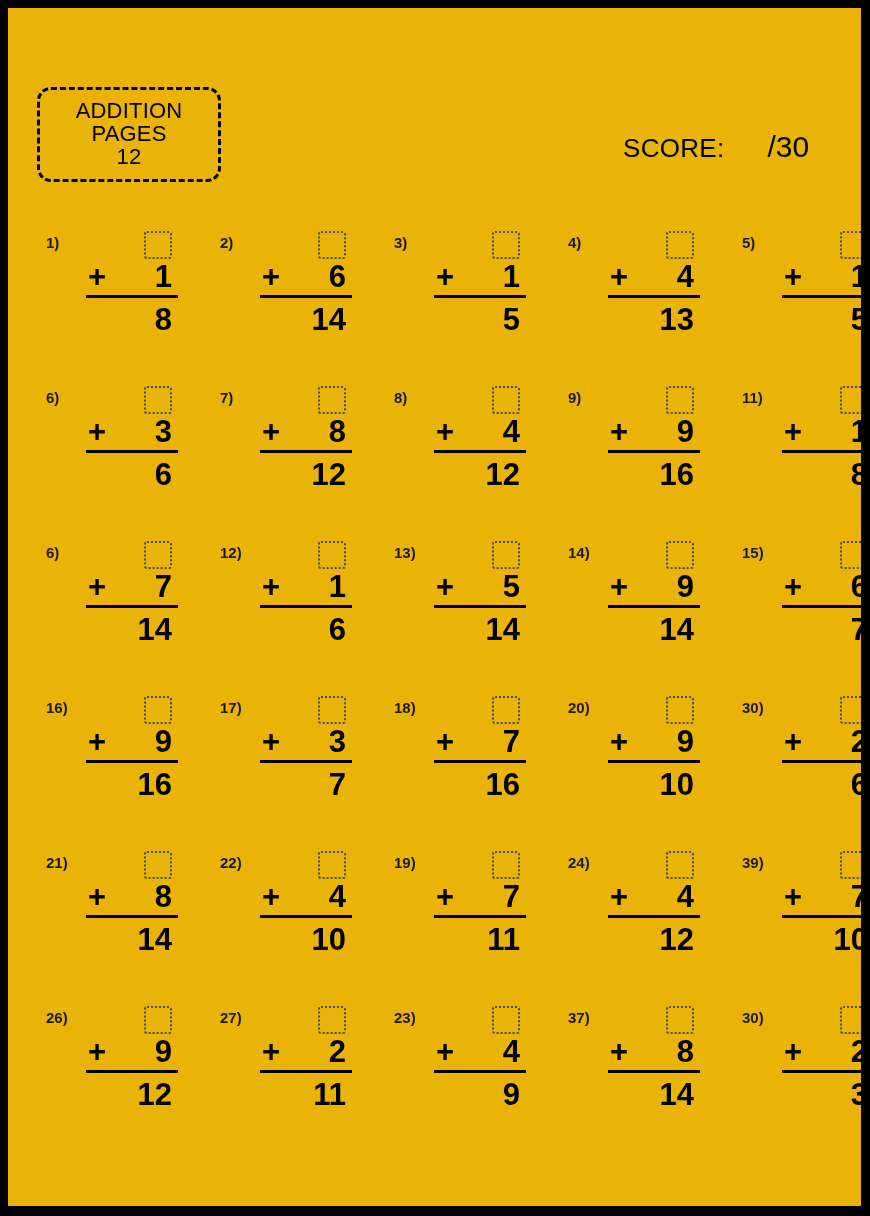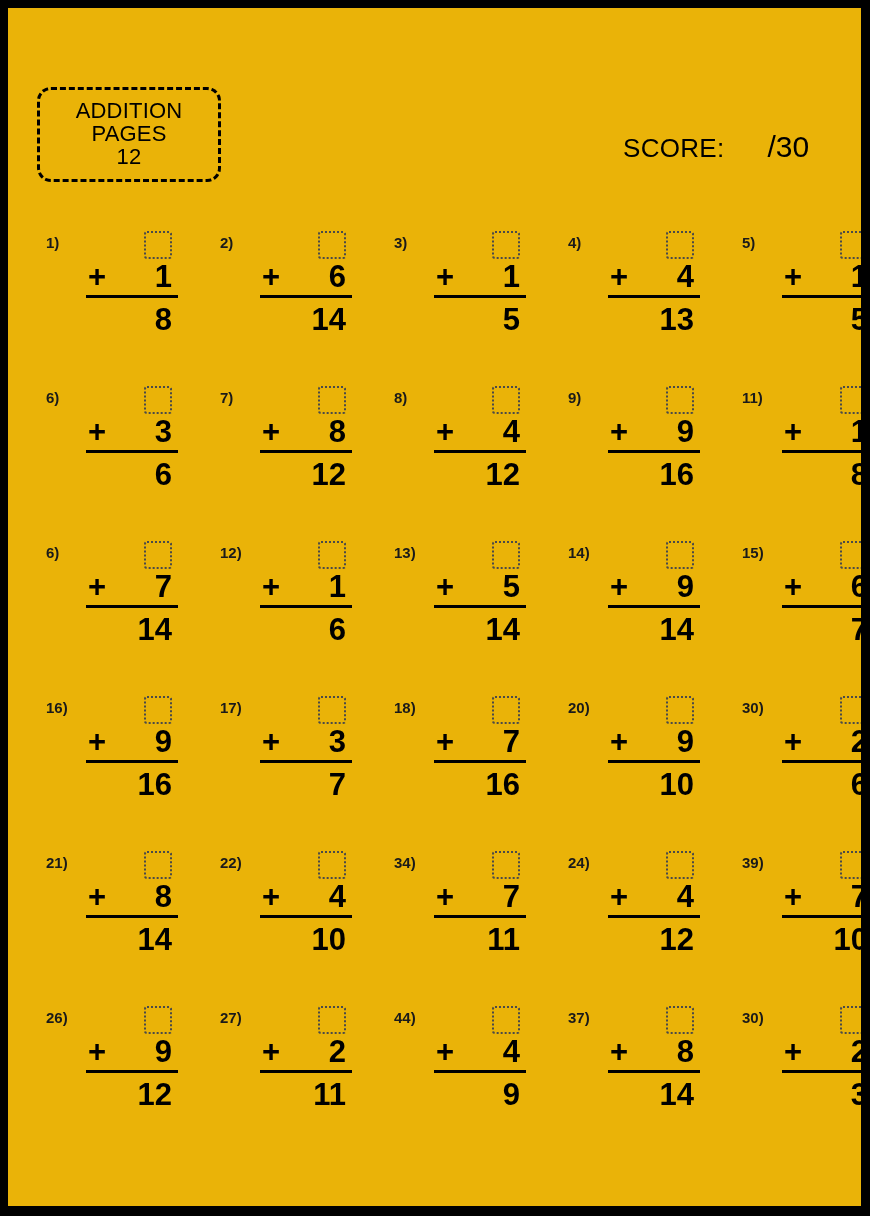--- a/index.html
+++ b/index.html
@@ -462,21 +462,21 @@
             <div class="p-blank"></div>
             <div class="p-addrow">
               <span class="p-op">+</span>
               <span class="p-addend">4</span>
             </div>
             <div class="p-rule"></div>
             <div class="p-sum">10</div>
           </div>
         </div>
         <div class="problem">
-          <div class="p-index">34)</div>
+          <div class="p-index">19)</div>
           <div class="p-stack">
             <div class="p-blank"></div>
             <div class="p-addrow">
               <span class="p-op">+</span>
               <span class="p-addend">7</span>
             </div>
             <div class="p-rule"></div>
             <div class="p-sum">11</div>
           </div>
         </div>
@@ -522,21 +522,21 @@
             <div class="p-blank"></div>
             <div class="p-addrow">
               <span class="p-op">+</span>
               <span class="p-addend">2</span>
             </div>
             <div class="p-rule"></div>
             <div class="p-sum">11</div>
           </div>
         </div>
         <div class="problem">
-          <div class="p-index">44)</div>
+          <div class="p-index">23)</div>
           <div class="p-stack">
             <div class="p-blank"></div>
             <div class="p-addrow">
               <span class="p-op">+</span>
               <span class="p-addend">4</span>
             </div>
             <div class="p-rule"></div>
             <div class="p-sum">9</div>
           </div>
         </div>

